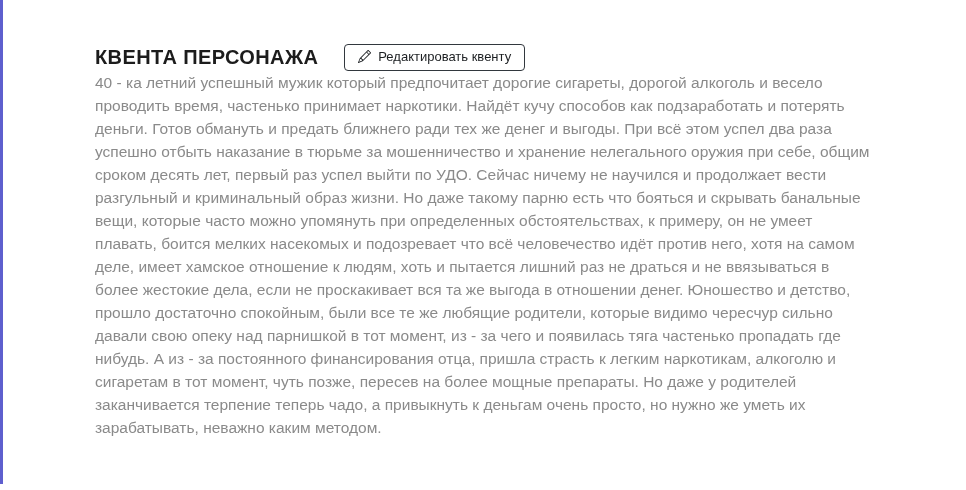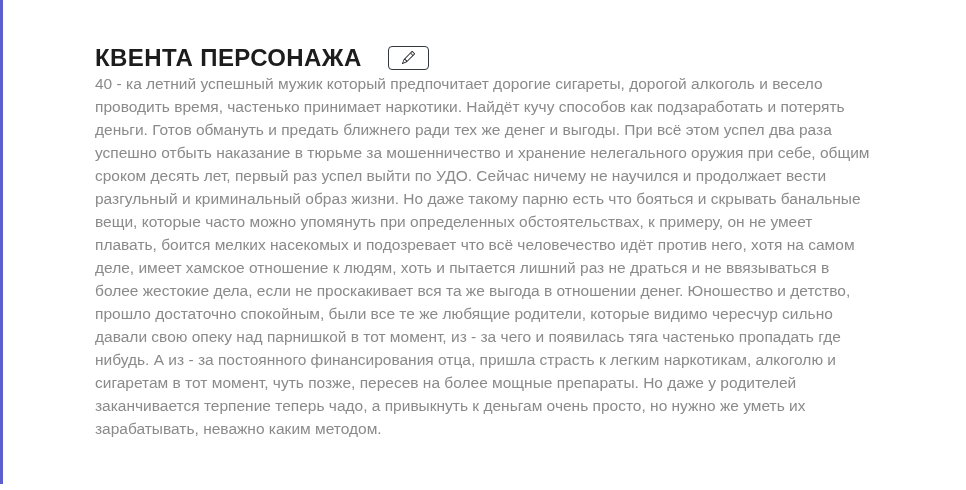--- a/index.html
+++ b/index.html
@@ -29,21 +29,21 @@
     left: 95px;
     top: 44px;
     width: 780px;
   }
   .header-row {
     display: flex;
     align-items: center;
     gap: 26px;
   }
   .page-title {
-    font-size: 24px;
+    font-size: 20px;
     font-weight: 700;
     color: #1c1c1c;
     letter-spacing: 0.4px;
     white-space: nowrap;
   }
   .edit-btn {
     display: inline-flex;
     align-items: center;
     gap: 7px;
     background: #ffffff;
@@ -79,20 +79,21 @@
 
     <div class="header-row">
       <div class="page-title">КВЕНТА ПЕРСОНАЖА</div>
 
       <button class="edit-btn">
         <span>
           <svg width="13" height="13" viewBox="0 0 16 16" fill="#1c1f22" xmlns="http://www.w3.org/2000/svg">
             <path d="M12.146 0.146a.5.5 0 0 1 .708 0l3 3a.5.5 0 0 1 0 .708l-10 10a.5.5 0 0 1-.168.11l-5 2a.5.5 0 0 1-.65-.65l2-5a.5.5 0 0 1 .11-.168l10-10zM11.207 2.5 13.5 4.793 14.793 3.5 12.5 1.207 11.207 2.5zm1.586 3L10.5 3.207 4 9.707V10h.5a.5.5 0 0 1 .5.5v.5h.5a.5.5 0 0 1 .5.5v.5h.293l6.5-6.5zm-9.761 5.175-.106.106-1.528 3.821 3.821-1.528.106-.106A.5.5 0 0 1 5 12.5V12h-.5a.5.5 0 0 1-.5-.5V11h-.5a.5.5 0 0 1-.468-.325z"></path>
           </svg>
         </span>
+        <span>Редактировать квенту</span>
       </button>
     </div>
 
     <div class="quenta-text">40 - ка летний успешный мужик который предпочитает дорогие сигареты, дорогой алкоголь и весело проводить время, частенько принимает наркотики. Найдёт кучу способов как подзаработать и потерять деньги. Готов обмануть и предать ближнего ради тех же денег и выгоды. При всё этом успел два раза успешно отбыть наказание в тюрьме за мошенничество и хранение нелегального оружия при себе, общим сроком десять лет, первый раз успел выйти по УДО. Сейчас ничему не научился и продолжает вести разгульный и криминальный образ жизни. Но даже такому парню есть что бояться и скрывать банальные вещи, которые часто можно упомянуть при определенных обстоятельствах, к примеру, он не умеет плавать, боится мелких насекомых и подозревает что всё человечество идёт против него, хотя на самом деле, имеет хамское отношение к людям, хоть и пытается лишний раз не драться и не ввязываться в более жестокие дела, если не проскакивает вся та же выгода в отношении денег. Юношество и детство, прошло достаточно спокойным, были все те же любящие родители, которые видимо чересчур сильно давали свою опеку над парнишкой в тот момент, из - за чего и появилась тяга частенько пропадать где нибудь. А из - за постоянного финансирования отца, пришла страсть к легким наркотикам, алкоголю и сигаретам в тот момент, чуть позже, пересев на более мощные препараты. Но даже у родителей заканчивается терпение теперь чадо, а привыкнуть к деньгам очень просто, но нужно же уметь их зарабатывать, неважно каким методом.</div>
 
   </div>
 
 </div>
 
 </body></html>

